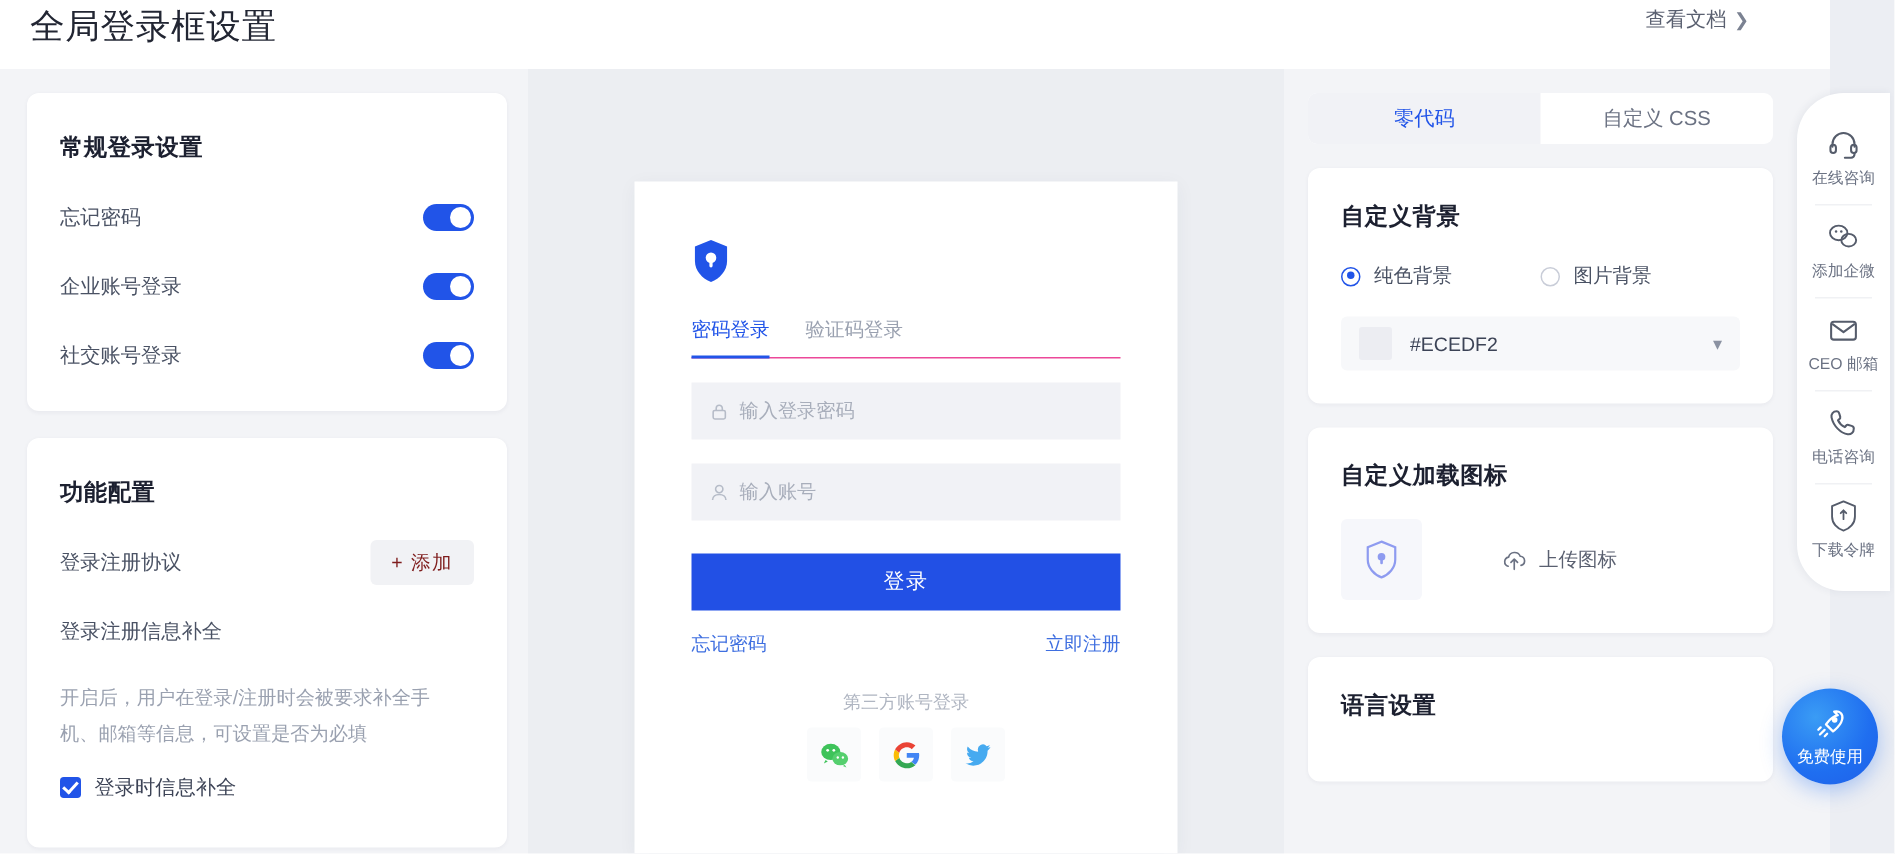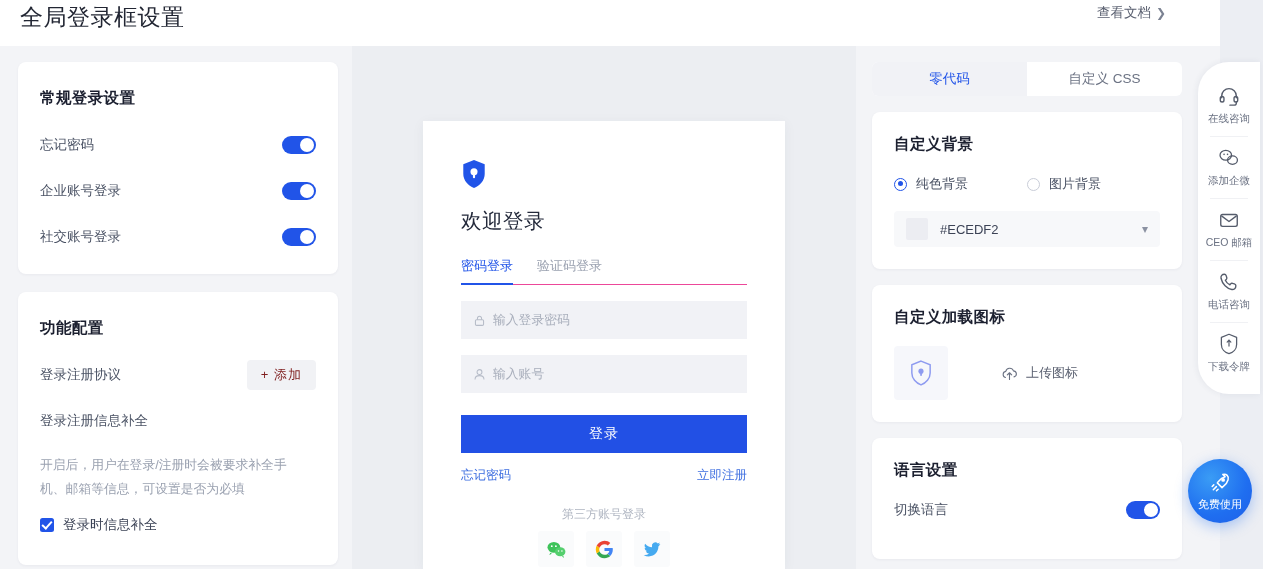--- a/index.html
+++ b/index.html
@@ -315,21 +315,20 @@
     <div class="login-card">
       <div class="lc-inner">
 
         <svg class="brand-shield" viewBox="0 0 24 28">
           <path d="M12 1 L22 5 V14 C22 20 17.5 25 12 27 C6.5 25 2 20 2 14 V5 Z" fill="#2154E8"></path>
           <path d="M12 3 L20 6.3 V14 C20 19 16.4 23.2 12 25 C7.6 23.2 4 19 4 14 V6.3 Z" fill="#2154E8"></path>
           <circle cx="12" cy="12" r="3.3" fill="#ffffff"></circle>
           <rect x="11" y="12" width="2" height="6" rx="1" fill="#ffffff"></rect>
         </svg>
 
-        <div class="welcome">欢迎登录</div>
 
         <div class="lc-tabs">
           <div class="lc-tab active">密码登录</div>
           <div class="lc-tab">验证码登录</div>
         </div>
 
         <div class="lc-field">
           <svg width="13" height="13" viewBox="0 0 16 16">
             <rect x="3" y="7" width="10" height="7" rx="1.4" fill="none" stroke="#b6bcc8" stroke-width="1.3"></rect>
             <path d="M5.5 7V5.2a2.5 2.5 0 015 0V7" fill="none" stroke="#b6bcc8" stroke-width="1.3"></path>
@@ -429,26 +428,20 @@
             <path d="M5.2 13.2A3.7 3.7 0 015.6 6a4.8 4.8 0 019.1-.6 3.6 3.6 0 01.6 7.1" fill="none" stroke="#6b7283" stroke-width="1.3" stroke-linecap="round"></path>
             <path d="M10 15.6V7.6M10 7.6L7.4 10.2M10 7.6l2.6 2.6" fill="none" stroke="#6b7283" stroke-width="1.3" stroke-linecap="round"></path>
           </svg>
           <span>上传图标</span>
         </div>
       </div>
     </div>
 
     <div class="rcard rcard-lang">
       <div class="rcard-title">语言设置</div>
-      <div class="lang-row">
-        <span class="lang-label">切换语言</span>
-        <span class="switch">
-            <span class="knob"></span>
-          </span>
-      </div>
     </div>
   </div>
 
   <div class="dock">
 
     <div class="dock-item">
       <svg class="dock-icon" viewBox="0 0 24 24">
         <path d="M4 14v-2a8 8 0 0116 0v2" fill="none" stroke="#555c6b" stroke-width="1.5" stroke-linecap="round"></path>
         <rect x="2.5" y="12.5" width="4" height="6" rx="2" fill="none" stroke="#555c6b" stroke-width="1.5"></rect>
         <rect x="17.5" y="12.5" width="4" height="6" rx="2" fill="none" stroke="#555c6b" stroke-width="1.5"></rect>

